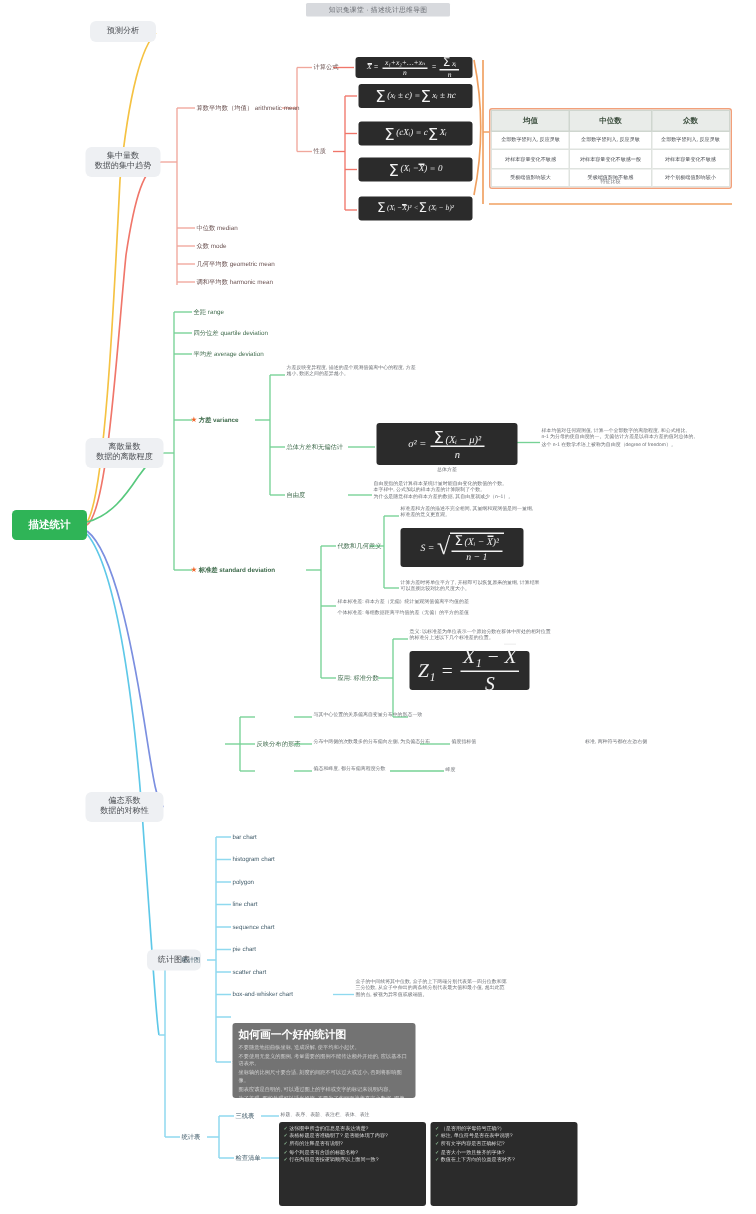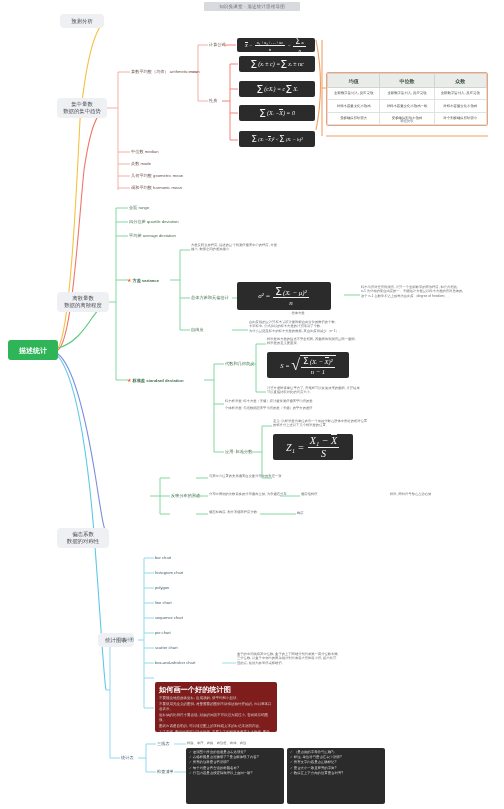--- a/index.html
+++ b/index.html
@@ -93,21 +93,21 @@
     height:11px;border:.5px solid #cfd6cf;
   }
   .stat-table td{
     font-size:3.4px;line-height:4.6px;color:#4a4d52;text-align:center;
     border:.5px solid #dfe3df;padding:1px;vertical-align:middle;
   }
   .stat-cap{position:absolute;left:326px;top:119px;width:162px;text-align:center;font-size:3.3px;color:#6c6f74;}
 
   
   .card{
-    position:absolute;background:#7f1d1d;border-radius:2px;
+    position:absolute;background:#737373;border-radius:2px;
     color:#e8e8e8;box-sizing:border-box;overflow:hidden;
   }
   .card .card-title{
     font-size:7.2px;font-weight:bold;color:#ffffff;
     padding:3px 4px 2px;line-height:9px;
   }
   .card .card-body{padding:0 4px 3px;}
   .card .card-line{font-size:3.5px;line-height:5px;color:#d2d2d2;margin-bottom:1px;white-space:pre-line;}
 
   .checkcard{
@@ -332,21 +332,21 @@
     <span class="en">variance</span>
   </div>
   <div class="leaf green bold" style="left:127px;top:377px;">
     <span class="star">★</span><span>标准差</span>
     <span class="en">standard deviation</span>
   </div>
 
   <div class="note" style="left:191px;top:243px;width:130px;">方差反映变异程度, 描述的是个观测值偏离中心的程度, 方差
 越小, 数据之间的差异越小。</div>
   <div class="leaf green" style="left:191px;top:295px;">总体方差和无偏估计</div>
-  <div class="fbox" style="left:237px;top:282px;width:94px;height:28px;font-size:7px;">
+  <div class="fbox" style="left:251px;top:282px;width:94px;height:28px;font-size:7px;">
     σ²&nbsp;=&nbsp;<span class="frac">
         <span class="num"><span class="sum">Σ</span>(Xᵢ − μ)²</span>
         <span class="den">n</span>
       </span>
   </div>
   <div class="fcap" style="left:251px;top:311px;width:94px;">总体方差</div>
   <div class="note" style="left:361px;top:285px;width:126px;">样本均值对任何观测值, 计算一个全部数字的离散程度, 和公式相比,
 n-1 为分母的使自由度的一。无偏估计方差是以样本方差的值对总体的,
 这个 n-1 在数学术语上被称为自由度（degree of freedom）。</div>
   <div class="leaf green" style="left:191px;top:327px;">自由度</div>
@@ -366,21 +366,21 @@
           </span></span>
       </span>
   </div>
   <div class="note" style="left:267px;top:386px;width:130px;">计算方差时将单位平方了, 开根即可以恢复原来的量纲, 计算结果
 可以直接比较对比的尺度大小。</div>
   <div class="note" style="left:225px;top:399px;width:126px;">样本标准差: 样本方差（无偏）统计量观测值偏离平均值的差</div>
   <div class="note" style="left:225px;top:406px;width:126px;">个体标准差: 每组数据距离平均值的差（无偏）的平方的差值</div>
   <div class="leaf green" style="left:225px;top:449px;">应用: 标准分数</div>
   <div class="note" style="left:273px;top:419px;width:134px;">意义: 以标准差为单位表示一个原始分数在群体中所处的相对位置
 的标准分上述以下几个标准差的位置。</div>
-  <div class="fbox" style="left:273px;top:434px;width:80px;height:26px;font-size:10px;">
+  <div class="fbox" style="left:273px;top:434px;width:80px;height:26px;font-size:13px;">
     Z₁&nbsp;=&nbsp;<span class="frac">
         <span class="num">X₁ − <span class="ovl">X</span></span>
         <span class="den">S</span>
       </span>
   </div>
 
   <div class="leaf green" style="left:171px;top:493px;">反映分布的形态</div>
   <div class="note" style="left:209px;top:474px;width:90px;">与其中心位置的关系偏离自变量分布中的形态一致</div>
   <div class="note" style="left:209px;top:492px;width:90px;">分布中两侧的次数最多的分布偏向左侧, 为负偏态分布</div>
   <div class="note" style="left:209px;top:510px;width:70px;">偏态和峰度, 都分布偏离程度分数</div>

